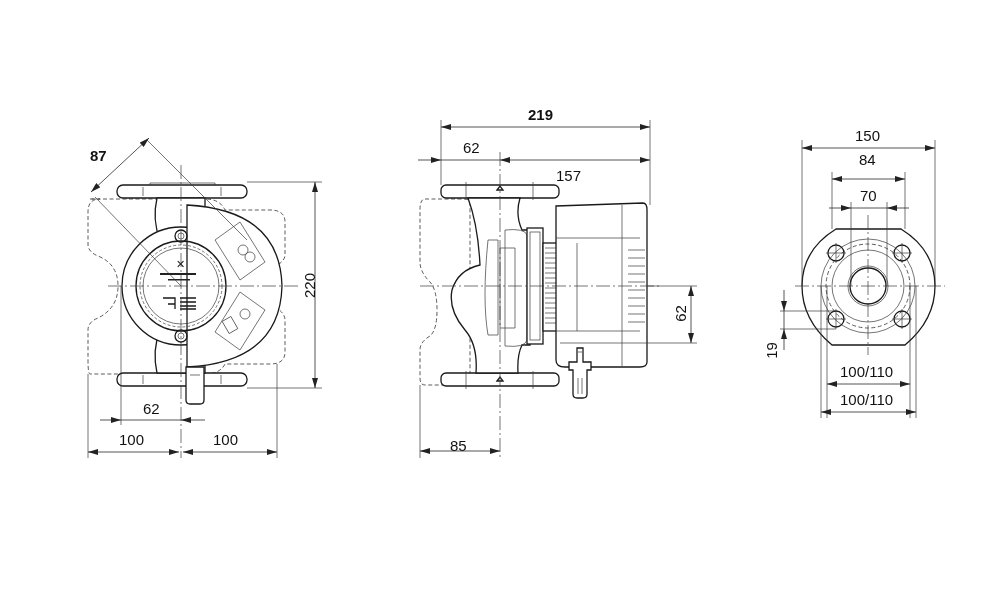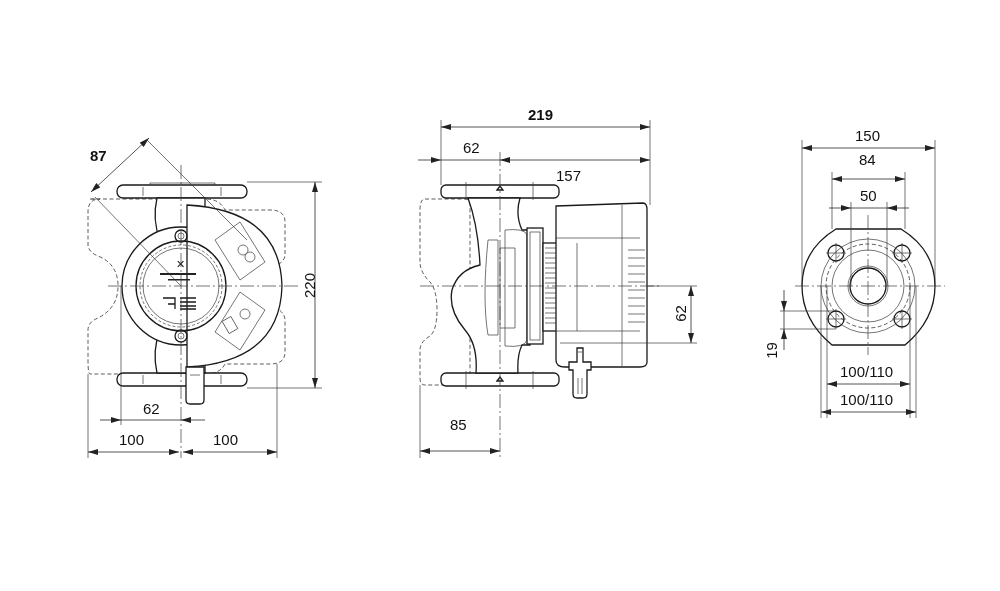--- a/index.html
+++ b/index.html
@@ -232,21 +232,21 @@
 
 <div class="lbl" style="left:90px; top:148px;font-weight:bold;">87</div>
 <div class="lbl rot" style="left:289px; top:278px; width:40px; text-align:center;">220</div>
 <div class="lbl" style="left:143px; top:401px;">62</div>
 <div class="lbl" style="left:119px; top:432px;">100</div>
 <div class="lbl" style="left:213px; top:432px;">100</div>
 
 <div class="lbl" style="left:528px; top:107px;font-weight:bold;">219</div>
 <div class="lbl" style="left:463px; top:140px;">62</div>
 <div class="lbl" style="left:556px; top:131px;margin-top:37px;">157</div>
-<div class="lbl" style="left:450px; top:417px;">85</div>
+<div class="lbl" style="left:450px; top:438px;">85</div>
 <div class="lbl rot" style="left:663px; top:306px; width:34px; text-align:center;">62</div>
 
 <div class="lbl" style="left:855px; top:128px;">150</div>
 <div class="lbl" style="left:859px; top:152px;">84</div>
-<div class="lbl" style="left:860px; top:188px;">50</div>
+<div class="lbl" style="left:860px; top:188px;">70</div>
 <div class="lbl rot" style="left:756px; top:343px; width:30px; text-align:center;">19</div>
 <div class="lbl" style="left:840px; top:364px;">100/110</div>
 <div class="lbl" style="left:840px; top:392px;">100/110</div>
 
 </body></html>

